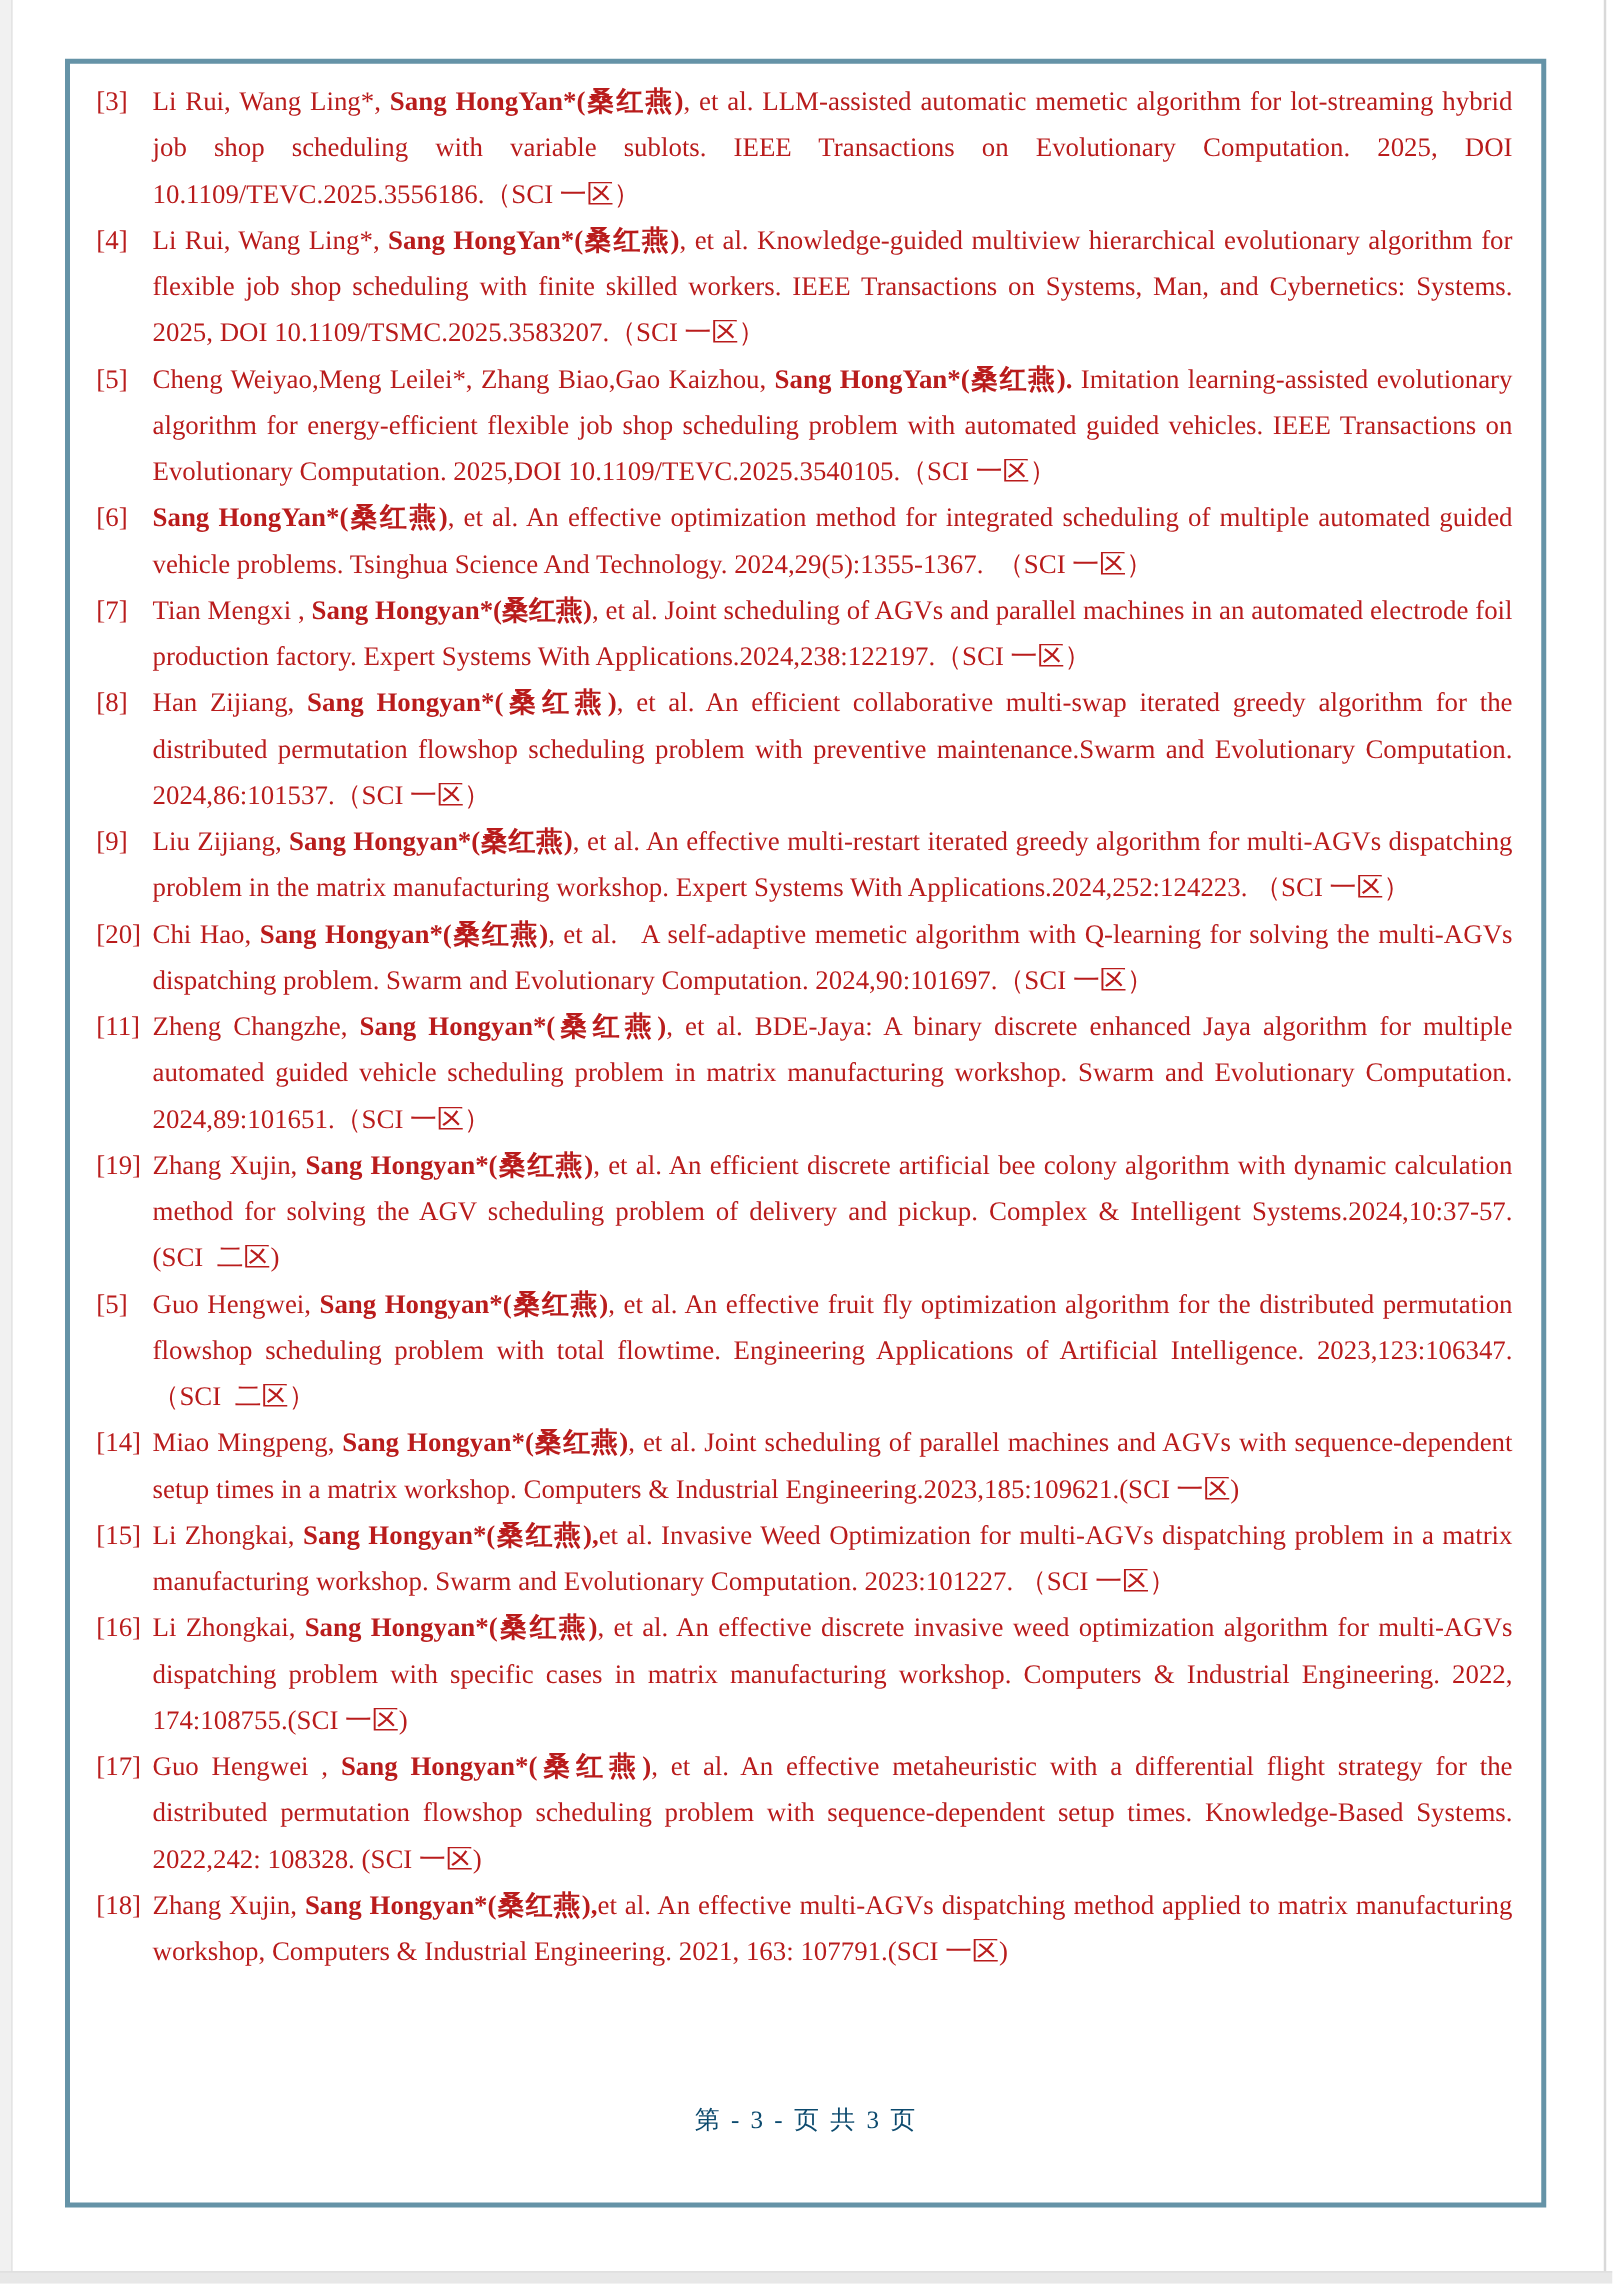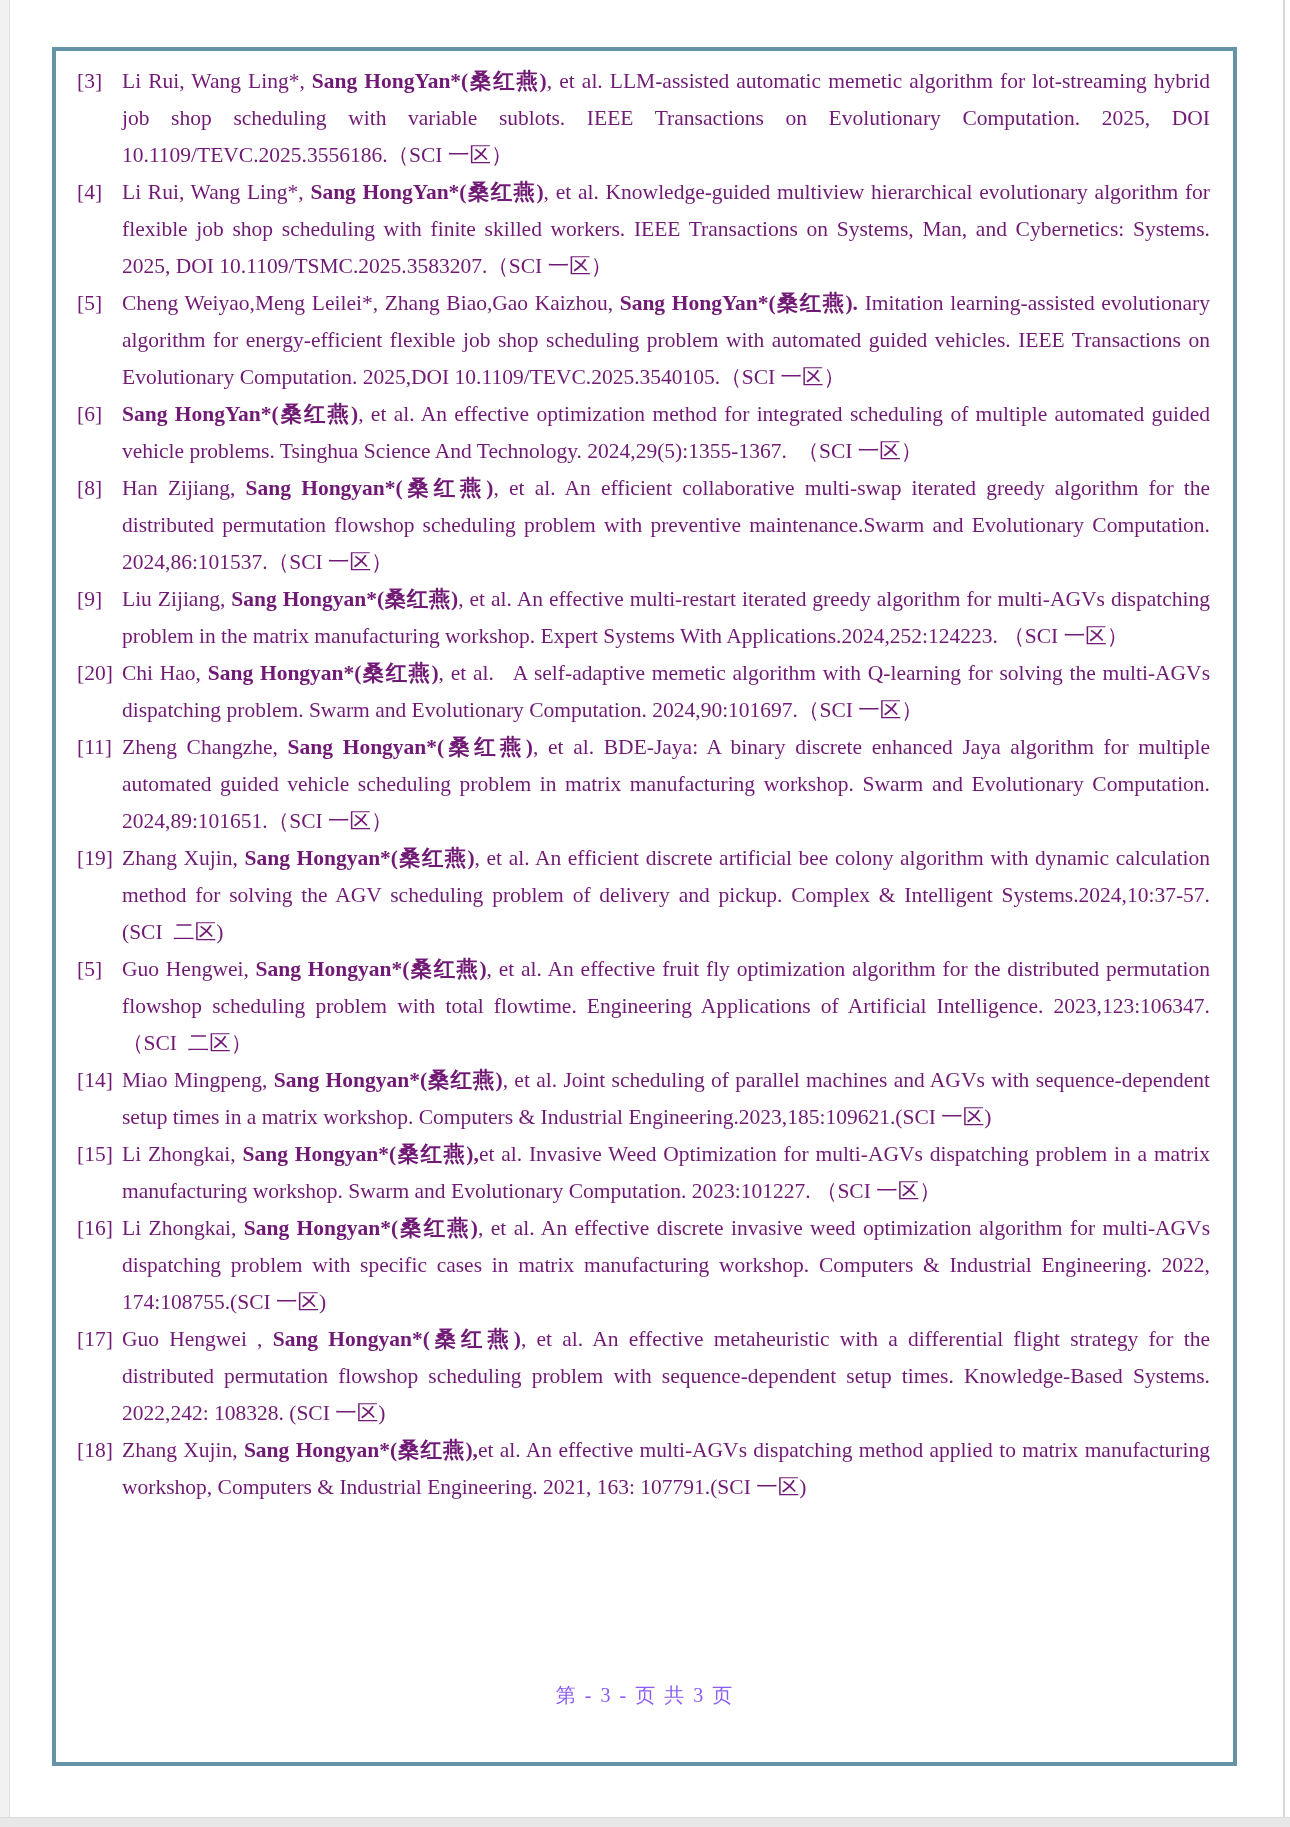--- a/index.html
+++ b/index.html
@@ -48,54 +48,55 @@
     left:77px; top:63px;
     width:1133px;
   }
   p.ref {
     margin:0;
     padding-left:45px;
     text-indent:-45px;
     font-size:21.5px;
     line-height:37px;
     text-align:justify;
-    color:#701a75;
+    color:#b91c1c;
   }
   p.ref .marker {
     display:inline-block;
     width:45px;
     text-indent:0;
   }
   p.ref .b { font-weight:bold; }
   
   .footer {
     position:absolute;
     left:0; top:1682px;
     width:1290px;
     text-align:center;
     font-size:20px;
     letter-spacing:2px;
-    color:#8b5cf6;
+    color:#0c4a6e;
   }
 </style>
 </head>
 <body>
 
 <div class="page">
   <div class="edge-left"></div>
   <div class="edge-right-line"></div>
   <div class="edge-bottom"></div>
 
   <div class="frame"></div>
 
   <div class="refs">
       <p class="ref"><span class="marker">[3]</span><span class="">Li Rui, Wang Ling*, </span><span class="b">Sang HongYan*(桑红燕)</span><span class="">, et al. LLM-assisted automatic memetic algorithm for lot-streaming hybrid job shop scheduling with variable sublots. IEEE Transactions on Evolutionary Computation. 2025, DOI 10.1109/TEVC.2025.3556186.（SCI 一区）</span></p>
       <p class="ref"><span class="marker">[4]</span><span class="">Li Rui, Wang Ling*, </span><span class="b">Sang HongYan*(桑红燕)</span><span class="">, et al. Knowledge-guided multiview hierarchical evolutionary algorithm for flexible job shop scheduling with finite skilled workers. IEEE Transactions on Systems, Man, and Cybernetics: Systems. 2025, DOI 10.1109/TSMC.2025.3583207.（SCI 一区）</span></p>
       <p class="ref"><span class="marker">[5]</span><span class="">Cheng Weiyao,Meng Leilei*, Zhang Biao,Gao Kaizhou, </span><span class="b">Sang HongYan*(桑红燕).</span><span class=""> Imitation learning-assisted evolutionary algorithm for energy-efficient flexible job shop scheduling problem with automated guided vehicles. IEEE Transactions on Evolutionary Computation. 2025,DOI 10.1109/TEVC.2025.3540105.（SCI 一区）</span></p>
       <p class="ref"><span class="marker">[6]</span><span class="b">Sang HongYan*(桑红燕)</span><span class="">, et al. An effective optimization method for integrated scheduling of multiple automated guided vehicle problems. Tsinghua Science And Technology. 2024,29(5):1355-1367.&nbsp; （SCI 一区）</span></p>
+      <p class="ref"><span class="marker">[7]</span><span class="">Tian Mengxi , </span><span class="b">Sang Hongyan*(桑红燕)</span><span class="">, et al. Joint scheduling of AGVs and parallel machines in an automated electrode foil production factory. Expert Systems With Applications.2024,238:122197.（SCI 一区）</span></p>
       <p class="ref"><span class="marker">[8]</span><span class="">Han Zijiang, </span><span class="b">Sang Hongyan*(桑红燕)</span><span class="">, et al. An efficient collaborative multi-swap iterated greedy algorithm for the distributed permutation flowshop scheduling problem with preventive maintenance.Swarm and Evolutionary Computation. 2024,86:101537.（SCI 一区）</span></p>
       <p class="ref"><span class="marker">[9]</span><span class="">Liu Zijiang, </span><span class="b">Sang Hongyan*(桑红燕)</span><span class="">, et al. An effective multi-restart iterated greedy algorithm for multi-AGVs dispatching problem in the matrix manufacturing workshop. Expert Systems With Applications.2024,252:124223.&nbsp;（SCI 一区）</span></p>
       <p class="ref"><span class="marker">[20]</span><span class="">Chi Hao, </span><span class="b">Sang Hongyan*(桑红燕)</span><span class="">, et al.&nbsp;&nbsp; A self-adaptive memetic algorithm with Q-learning for solving the multi-AGVs dispatching problem. Swarm and Evolutionary Computation. 2024,90:101697.（SCI 一区）</span></p>
       <p class="ref"><span class="marker">[11]</span><span class="">Zheng Changzhe, </span><span class="b">Sang Hongyan*(桑红燕)</span><span class="">, et al. BDE-Jaya: A binary discrete enhanced Jaya algorithm for multiple automated guided vehicle scheduling problem in matrix manufacturing workshop. Swarm and Evolutionary Computation. 2024,89:101651.（SCI 一区）</span></p>
       <p class="ref"><span class="marker">[19]</span><span class="">Zhang Xujin, </span><span class="b">Sang Hongyan*(桑红燕)</span><span class="">, et al. An efficient discrete artificial bee colony algorithm with dynamic calculation method for solving the AGV scheduling problem of delivery and pickup. Complex &amp; Intelligent Systems.2024,10:37-57. (SCI&nbsp; 二区)</span></p>
       <p class="ref"><span class="marker">[5]</span><span class="">Guo Hengwei, </span><span class="b">Sang Hongyan*(桑红燕)</span><span class="">, et al. An effective fruit fly optimization algorithm for the distributed permutation flowshop scheduling problem with total flowtime. Engineering Applications of Artificial Intelligence. 2023,123:106347.（SCI&nbsp; 二区）</span></p>
       <p class="ref"><span class="marker">[14]</span><span class="">Miao Mingpeng, </span><span class="b">Sang Hongyan*(桑红燕)</span><span class="">, et al. Joint scheduling of parallel machines and AGVs with sequence-dependent setup times in a matrix workshop. Computers &amp; Industrial Engineering.2023,185:109621.(SCI 一区)</span></p>
       <p class="ref"><span class="marker">[15]</span><span class="">Li Zhongkai, </span><span class="b">Sang Hongyan*(桑红燕),</span><span class="">et al. Invasive Weed Optimization for multi-AGVs dispatching problem in a matrix manufacturing workshop. Swarm and Evolutionary Computation. 2023:101227.&nbsp;（SCI 一区）</span></p>
       <p class="ref"><span class="marker">[16]</span><span class="">Li Zhongkai, </span><span class="b">Sang Hongyan*(桑红燕)</span><span class="">, et al. An effective discrete invasive weed optimization algorithm for multi-AGVs dispatching problem with specific cases in matrix manufacturing workshop. Computers &amp; Industrial Engineering. 2022, 174:108755.(SCI 一区)</span></p>
       <p class="ref"><span class="marker">[17]</span><span class="">Guo Hengwei , </span><span class="b">Sang Hongyan*(桑红燕)</span><span class="">, et al. An effective metaheuristic with a differential flight strategy for the distributed permutation flowshop scheduling problem with sequence-dependent setup times. Knowledge-Based Systems. 2022,242: 108328. (SCI 一区)</span></p>

